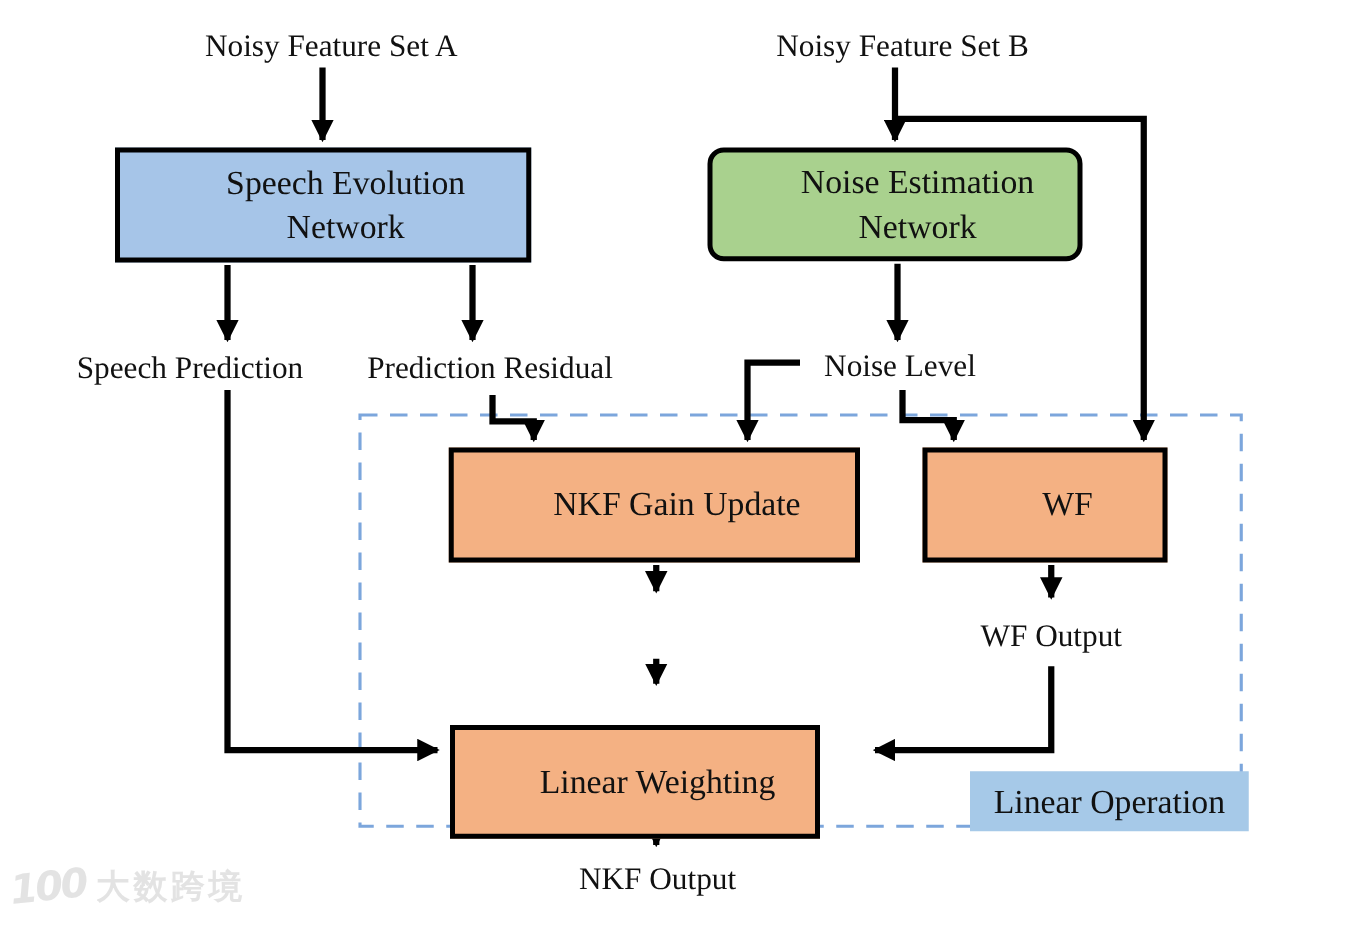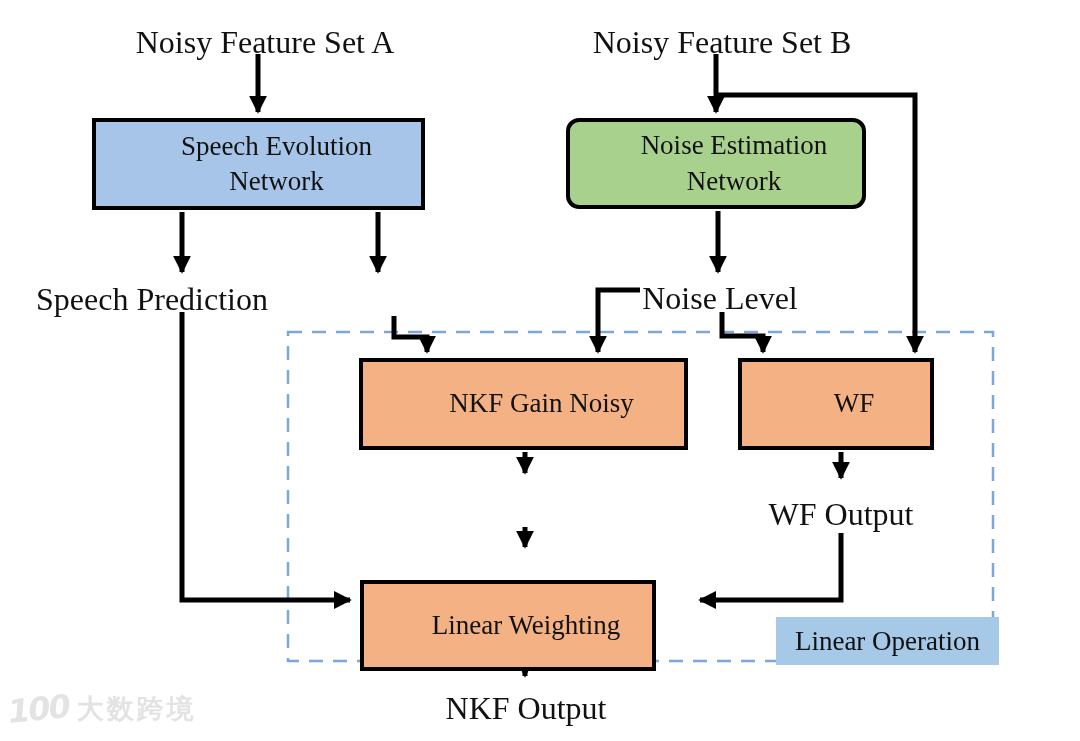--- a/index.html
+++ b/index.html
@@ -11,21 +11,21 @@
   .node{
     position:absolute;display:flex;align-items:center;justify-content:center;
     border:4px solid #000;box-sizing:border-box;text-align:center;
     font-size:27px;line-height:1.3;padding-left:36px;
   }
   .node .lbl{white-space:pre-line;}
   .blue{background:#a6c5e8;}
   .green{background:#a9d18e;border-radius:13px;}
   .orange{background:#f4b183;}
   .flabel{
-    position:absolute;text-align:center;font-size:32px;line-height:1.15;
+    position:absolute;text-align:center;font-size:25px;line-height:1.15;
     white-space:nowrap;
   }
   .region-label{
     position:absolute;display:flex;align-items:center;justify-content:center;
     background:#a6c9e8;font-size:27px;
   }
   #watermark{
     position:absolute;left:8px;top:690px;display:flex;align-items:center;gap:8px;
     color:#e2e2e2;opacity:.95;font-family:"DejaVu Sans",sans-serif;
   }
@@ -64,36 +64,37 @@
       <path d="M525 527 L525 547" marker-end="url(#ah)"></path>
       <path d="M841 452 L841 478" marker-end="url(#ah)"></path>
       <path d="M841 533 L841 600 L700 600" marker-end="url(#ah)"></path>
       <path d="M525 647 L525 676" marker-end="url(#ah)"></path>
     </g>
   </svg>
 
   <div class="flabel" style="left:95px;top:24px;width:340px;">Noisy Feature Set A</div>
   <div class="flabel" style="left:552px;top:24px;width:340px;">Noisy Feature Set B</div>
   <div class="flabel" style="left:32px;top:281px;width:240px;">Speech Prediction</div>
+  <div class="flabel" style="left:272px;top:281px;width:240px;">Prediction Residual</div>
   <div class="flabel" style="left:600px;top:280px;width:240px;">Noise Level</div>
   <div class="flabel" style="left:721px;top:496px;width:240px;">WF Output</div>
   <div class="flabel" style="left:406px;top:690px;width:240px;">NKF Output</div>
 
   <div class="node blue" style="left:92px;top:118px;width:333px;height:92px;">
     <span class="lbl">Speech Evolution
 Network</span>
   </div>
 
   <div class="node green" style="left:566px;top:118px;width:300px;height:91px;">
     <span class="lbl">Noise Estimation
 Network</span>
   </div>
 
   <div class="node orange" style="left:359px;top:358px;width:329px;height:92px;">
-    <span class="lbl">NKF Gain Noisy</span>
+    <span class="lbl">NKF Gain Update</span>
   </div>
 
   <div class="node orange" style="left:738px;top:358px;width:196px;height:92px;">
     <span class="lbl">WF</span>
   </div>
 
   <div class="node orange" style="left:360px;top:580px;width:296px;height:91px;">
     <span class="lbl">Linear Weighting</span>
   </div>
 

